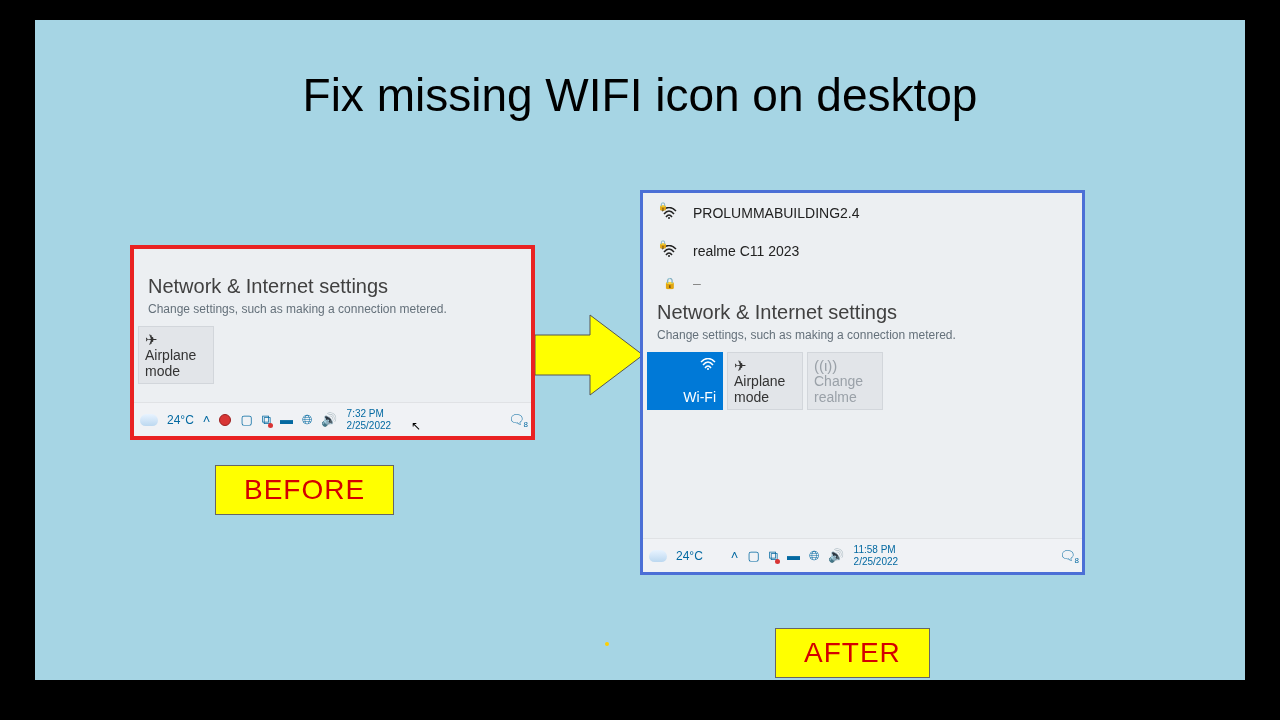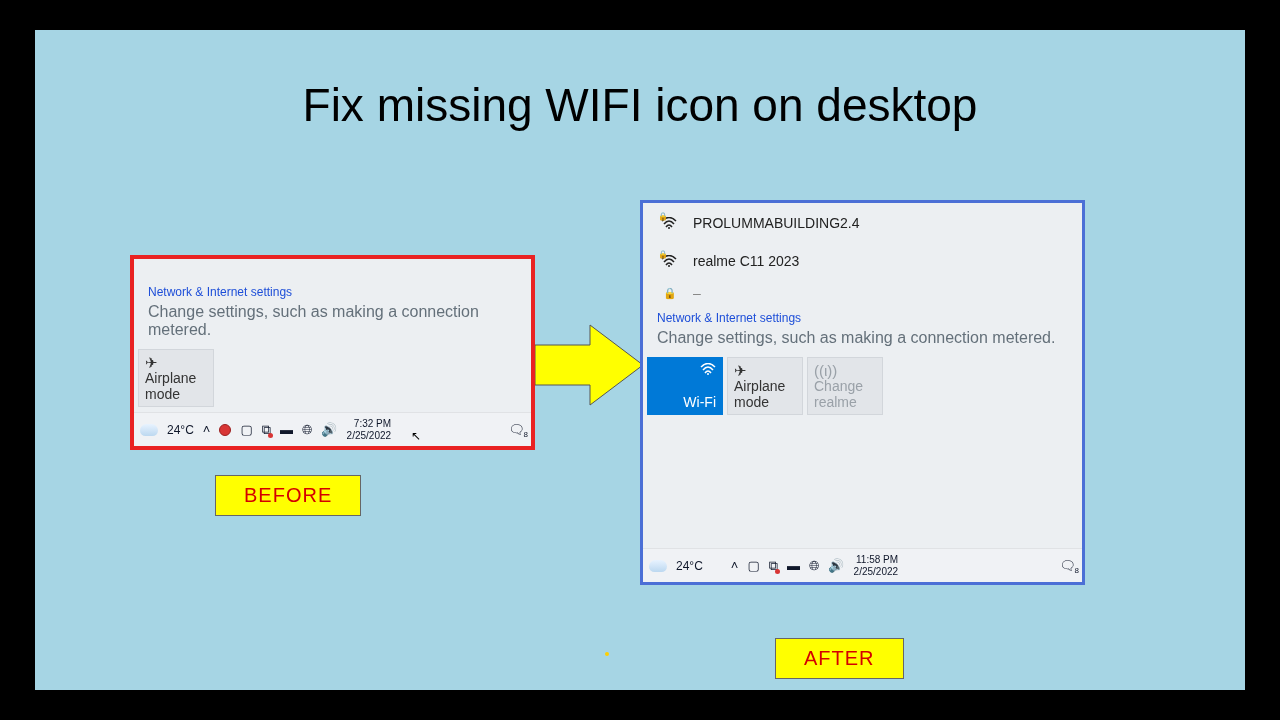--- a/index.html
+++ b/index.html
@@ -7,21 +7,21 @@
     width: 1280px;
     height: 720px;
     background: #000;
     font-family: "Segoe UI", Arial, sans-serif;
     overflow: hidden;
     position: relative;
   }
   .canvas {
     position: absolute;
     left: 35px;
-    top: 30px;
+    top: 20px;
     width: 1210px;
     height: 660px;
     background: #a6d5e4;
   }
   .title {
     position: absolute;
     top: 48px;
     left: 0;
     width: 100%;
     text-align: center;
@@ -44,27 +44,27 @@
     border: 4px solid #e92222;
   }
   .panel.after {
     left: 605px;
     top: 170px;
     width: 445px;
     height: 385px;
     border: 3px solid #4b6fd6;
   }
   .settings-title {
-    color: #1d4ed8;
-    font-size: 12px;
+    color: #404040;
+    font-size: 20px;
     margin: 0 0 4px 0;
   }
   .settings-sub {
     color: #64707a;
-    font-size: 16px;
+    font-size: 12px;
     margin: 0;
   }
   .tile-row {
     display: flex;
     gap: 4px;
     margin-top: 10px;
     padding-left: 4px;
   }
   .tile {
     width: 76px;
@@ -83,26 +83,26 @@
   .tile .ic { font-size: 15px; line-height: 1; }
   .tile .lbl { font-size: 14px; line-height: 1.1; }
   .taskbar {
     display: flex;
     align-items: center;
     height: 34px;
     background: #f0f2f5;
     border-top: 1px solid #e0e2e5;
     padding: 0 6px;
     gap: 9px;
-    color: #0f172a;
+    color: #0369a1;
     font-size: 12px;
     box-sizing: border-box;
   }
   .taskbar .spacer { flex: 1; }
-  .taskbar .dt { font-size: 10px; line-height: 1.15; text-align: right; }
+  .taskbar .dt { font-size: 10px; line-height: 1.15; text-align: left; }
   .taskbar .ic { font-size: 13px; display:inline-block; line-height:1; }
   .dot-red {
     width: 10px; height: 10px; border-radius: 50%;
     background: #d83535; display:inline-block; border:1px solid #9c1f1f;
   }
   .cloud {
     width: 18px; height: 12px; position: relative; display:inline-block;
   }
   .cloud::before {
     content:""; position:absolute; inset:0;
@@ -122,21 +122,21 @@
     position:absolute;
     left: 500px;
     top: 290px;
     width: 110px; height: 90px;
   }
   .label-box {
     position: absolute;
     background: #ffff00;
     color: #d40000;
     font-family: "Century Gothic", Futura, Arial, sans-serif;
-    font-size: 20px;
+    font-size: 28px;
     padding: 8px 28px;
     border: 1px solid #666;
     letter-spacing: 1px;
   }
   .label-box.before { left: 180px; top: 445px; }
   .label-box.after  { left: 740px; top: 575px; margin-top: 33px; }
   .yellow-dot { position:absolute; width:4px; height:4px; background:#ffcf00; left:570px; top:622px; border-radius:50%; }
   
   svg { display:block; }
 </style>

